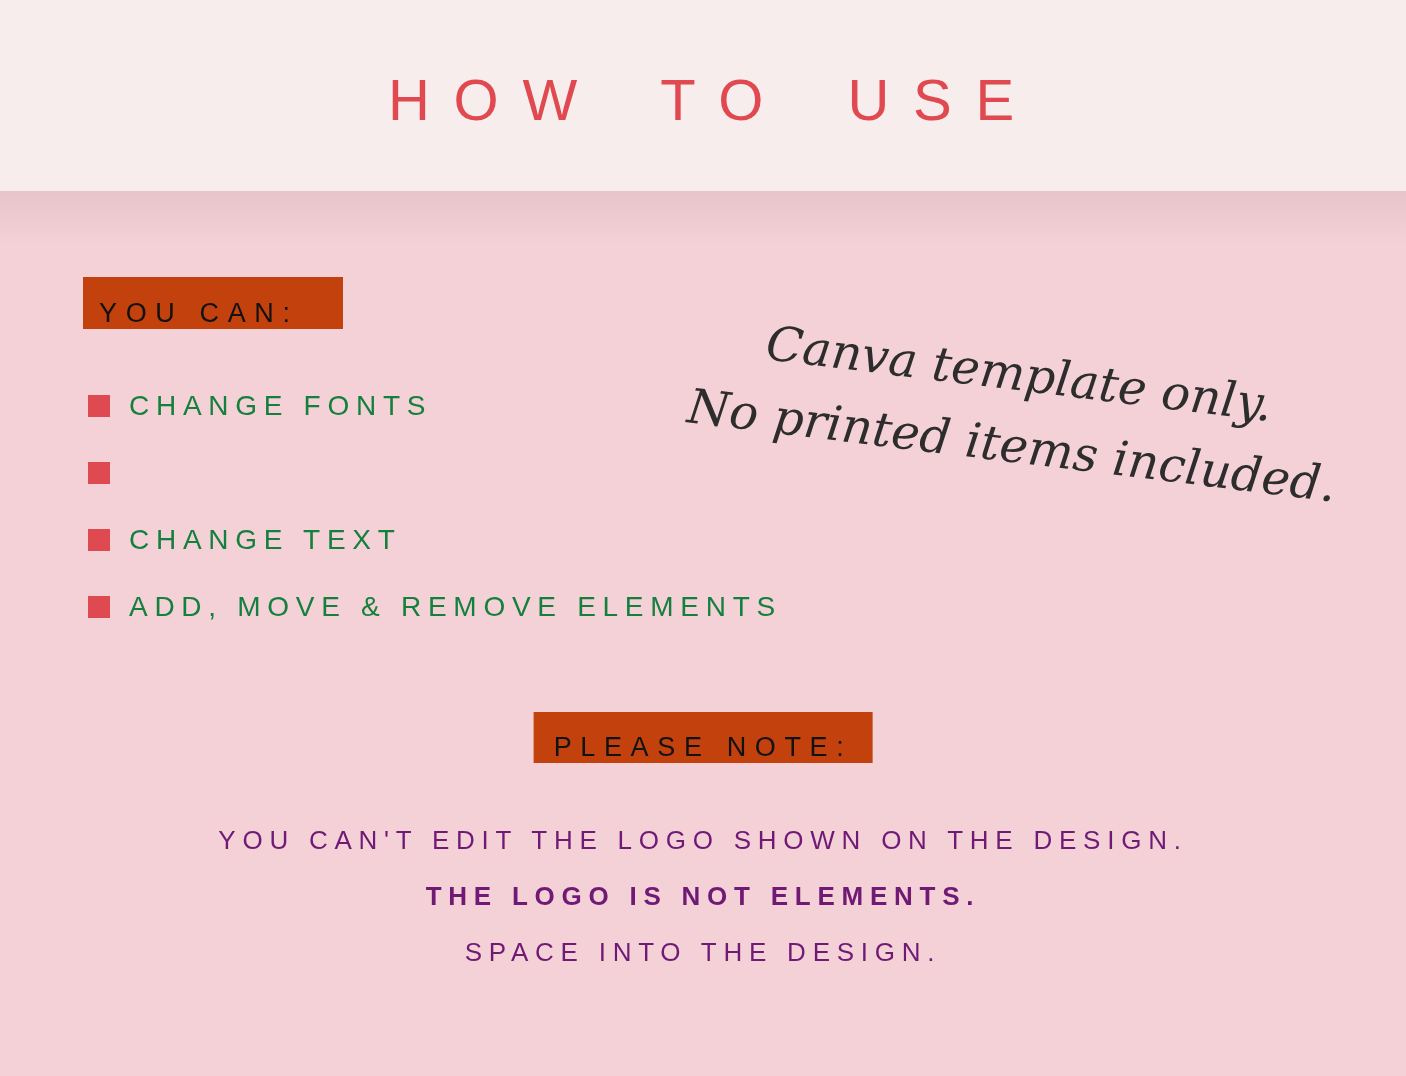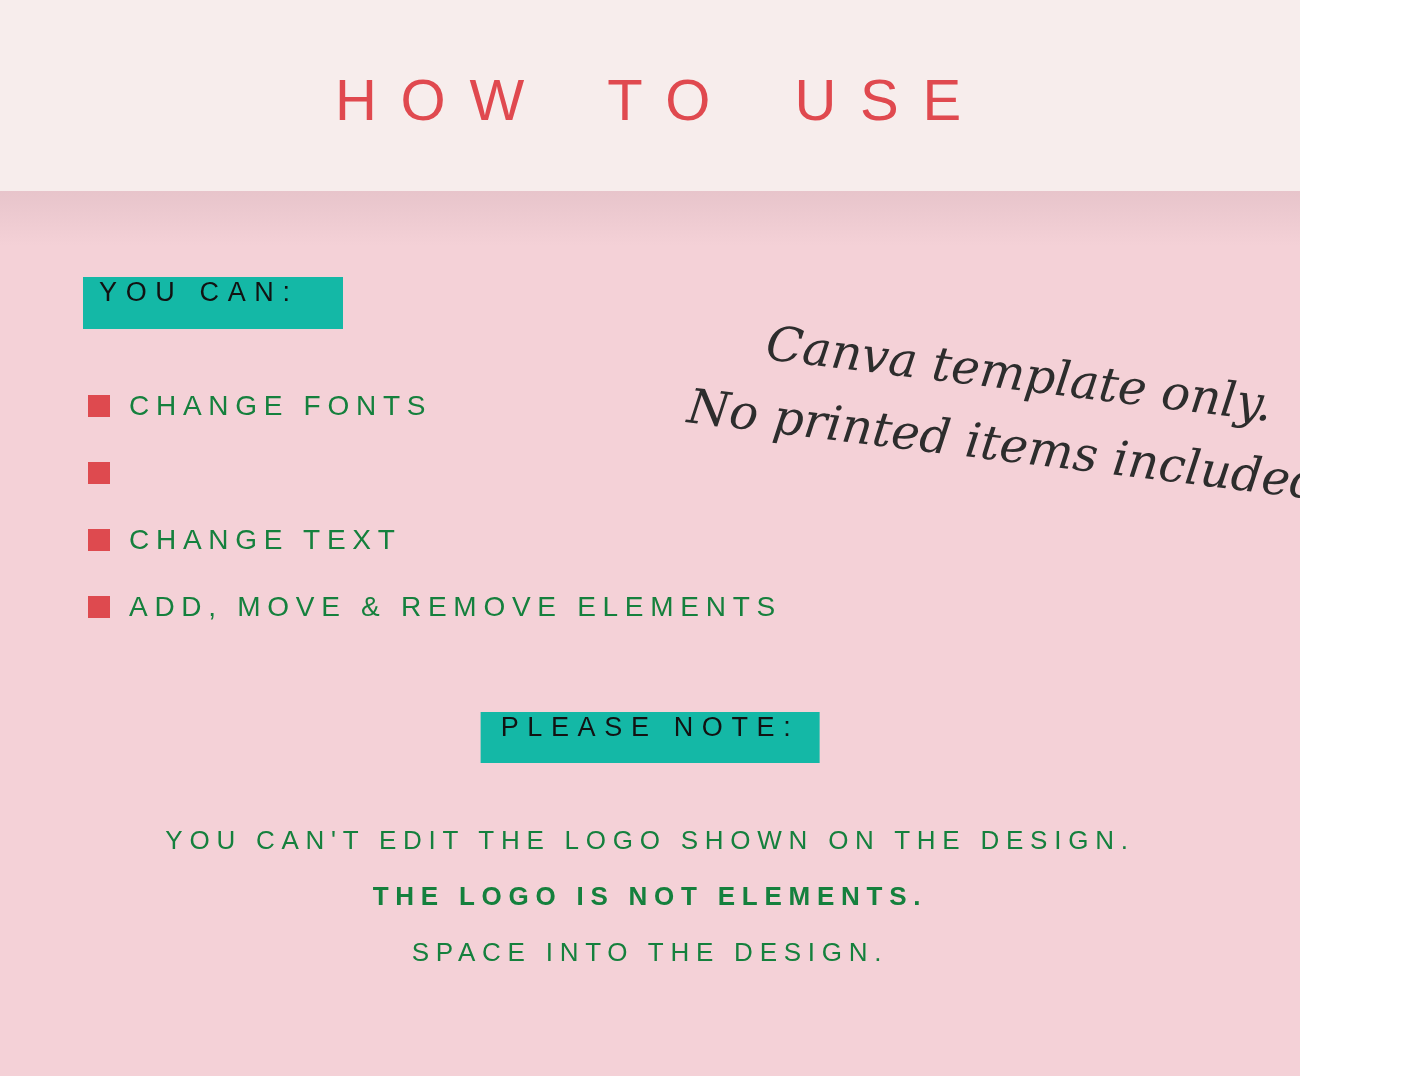--- a/index.html
+++ b/index.html
@@ -1,18 +1,18 @@
 <!DOCTYPE html>
 <html><head>
 <meta charset="utf-8">
 <style>
   html, body { margin: 0; padding: 0; background: #ffffff; }
   .canvas {
     position: relative;
-    width: 1300px;
+    width: 1406px;
     height: 1076px;
     overflow: hidden;
     font-family: "Liberation Sans", sans-serif;
     color: #1c1c1c;
   }
 
   
   .top-strip {
     position: absolute;
     top: 0; left: 0; right: 0;
@@ -47,23 +47,23 @@
     position: absolute;
     top: 0; left: 0; right: 0;
     height: 55px;
     background: linear-gradient(180deg, rgba(120,85,95,0.10), rgba(120,85,95,0));
     pointer-events: none;
   }
 
   
   .label-box {
     position: absolute;
-    background: #14b8a6;
+    background: #c2410c;
     display: flex;
-    align-items: flex-start;
+    align-items: flex-end;
     font-family: "Liberation Sans", "DejaVu Sans", sans-serif;
     font-weight: 300;
     font-size: 27px;
     letter-spacing: 0.32em;
     color: #121212;
     white-space: nowrap;
     box-sizing: border-box;
   }
   .you-can-box {
     left: 83px;
@@ -127,21 +127,21 @@
 
   
   .note-paragraph {
     position: absolute;
     left: 0; right: 0;
     top: 621px;
     text-align: center;
     font-size: 26px;
     letter-spacing: 0.26em;
     line-height: 56px;
-    color: #15803d;
+    color: #701a75;
   }
   .note-line { white-space: nowrap; }
   .note-line.bold { font-weight: 700; }
 </style>
 </head>
 <body>
 
 <div class="canvas">
 
   <header class="top-strip">

